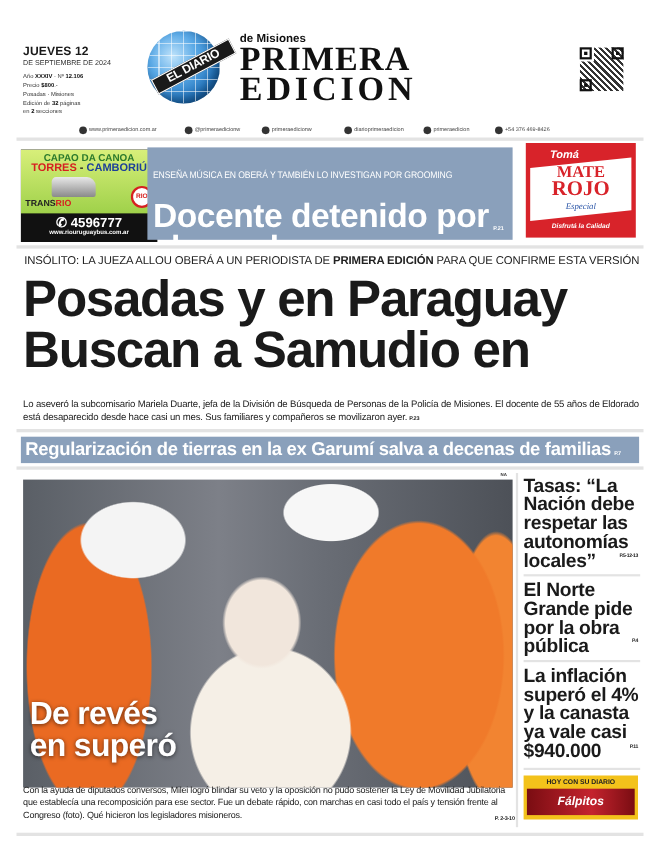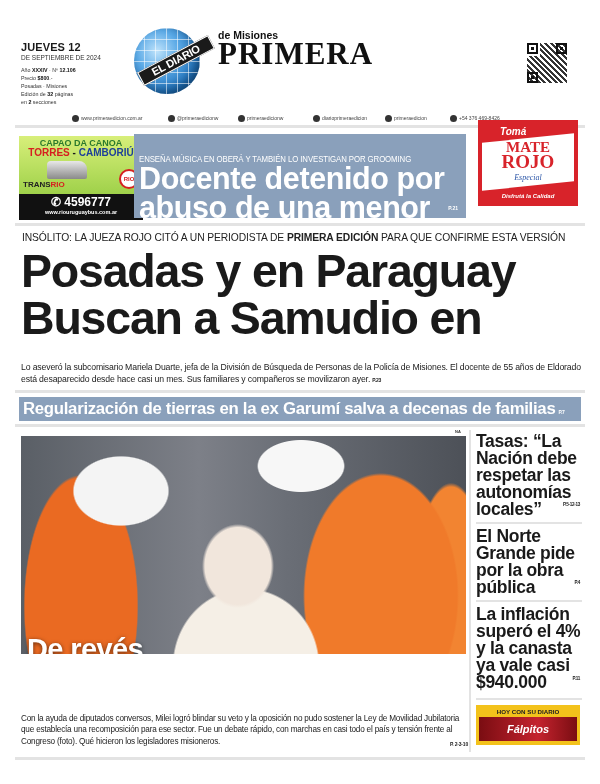--- a/index.html
+++ b/index.html
@@ -55,44 +55,44 @@
     .ad-bus .bus { position: absolute; left: 28px; top: 25px; width: 40px; height: 18px; background: linear-gradient(180deg,#e8e8e8,#8a8a8a); border-radius: 4px 8px 2px 2px; }
     .ad-bus .brand { position: absolute; left: 4px; top: 44px; font-weight: bold; font-size: 8px; color: #222; }
     .ad-bus .brand span { color: #d62020; }
     .ad-bus .badge { position: absolute; right: 4px; top: 33px; width: 20px; height: 20px; border-radius: 50%; background: #fff; border: 2px solid #d62020; font-size: 6px; font-weight: bold; color: #d62020; text-align: center; line-height: 16px; }
     .ad-bus .bottom { background: #111; color: #fff; height: 26px; text-align: center; padding-top: 2px; }
     .ad-bus .phone { font-weight: bold; font-size: 12px; line-height: 13px; }
     .ad-bus .web { font-size: 5.5px; font-weight: bold; }
 
     .teaser-box { position: absolute; left: 134px; top: 134px; width: 332px; height: 84px; background: #8aa0bb; padding: 20px 5px; }
     .teaser-kicker { color: #fff; font-size: 8.7px; font-family: "Liberation Sans Narrow", "Liberation Sans", sans-serif; letter-spacing: -.1px; transform: scaleX(.9); transform-origin: left; white-space: nowrap; }
-    .teaser-head { color: #fff; font-weight: bold; font-size: 30.5px; line-height: 29px; margin-top: 0; letter-spacing: -.4px; white-space: nowrap; }
+    .teaser-head { color: #fff; font-weight: bold; font-size: 30.5px; line-height: 29px; margin-top: 18px; letter-spacing: -.4px; white-space: nowrap; }
     .teaser-page { position: absolute; right: 8px; bottom: 7px; color: #fff; font-weight: bold; font-size: 5px; }
 
-    .ad-mate { position: absolute; left: 478px; top: 120px; width: 100px; height: 86px; }
+    .ad-mate { position: absolute; left: 478px; top: 130px; width: 100px; height: 86px; }
     .ad-mate .bg { position: absolute; inset: 0; background: #d8232a; }
     .ad-mate .ribbon { position: absolute; left: 4px; top: 18px; width: 92px; height: 48px; background: #fff; transform: skewY(-6deg); }
     .ad-mate .toma { position: absolute; left: 22px; top: 6px; color: #fff; font-weight: bold; font-style: italic; font-size: 10px; }
     .ad-mate .mate { position: absolute; left: 0; width: 100px; top: 20px; text-align: center; color: #d8232a; font-family: "Liberation Serif", serif; font-weight: bold; font-size: 15px; line-height: 14px; }
     .ad-mate .rojo { position: absolute; left: 0; width: 100px; top: 33px; text-align: center; color: #d8232a; font-family: "Liberation Serif", serif; font-weight: bold; font-size: 19px; line-height: 18px; }
     .ad-mate .esp { position: absolute; left: 0; width: 100px; top: 53px; text-align: center; color: #2d57a8; font-family: "Liberation Serif", serif; font-style: italic; font-size: 8px; }
     .ad-mate .disf { position: absolute; left: 0; width: 100px; top: 73px; text-align: center; color: #fff; font-style: italic; font-size: 6px; font-weight: bold; }
 
     
     .kicker { position: absolute; left: 22px; top: 232px; font-size: 10.3px; color: #222; white-space: nowrap; letter-spacing: -.1px; }
     .kicker b { font-weight: bold; }
     .headline { position: absolute; left: 21px; top: 248px; width: 570px; font-weight: bold; font-size: 46.5px; line-height: 47px; color: #1a1a1a; letter-spacing: -1.2px; white-space: nowrap; }
     .lede { position: absolute; left: 21px; top: 361px; width: 562px; font-size: 8.7px; line-height: 12px; color: #222; letter-spacing: -.15px; }
     .lede .pg { font-size: 5px; font-weight: bold; margin-left: 2px; }
 
     .strip { position: absolute; left: 19px; top: 397px; width: 562px; height: 24px; background: #8aa0bb; color: #fff; font-weight: bold; font-size: 16.8px; line-height: 24px; padding-left: 4px; letter-spacing: -.3px; white-space: nowrap; }
     .strip .pg { font-size: 5px; margin-left: 3px; }
 
     
-    .photo { position: absolute; left: 21px; top: 436px; width: 445px; height: 218px; overflow: hidden;
+    .photo { position: absolute; left: 21px; top: 436px; width: 445px; height: 280px; overflow: hidden;
       background:
         radial-gradient(ellipse 60px 70px at 217px 130px, #f1e6dc 0 55%, transparent 60%),
         radial-gradient(ellipse 90px 95px at 225px 230px, #f5efe6 0 80%, transparent 82%),
         radial-gradient(ellipse 55px 40px at 100px 55px, #f4f4f4 0 85%, transparent 88%),
         radial-gradient(ellipse 50px 30px at 280px 30px, #f7f7f7 0 85%, transparent 88%),
         radial-gradient(ellipse 95px 150px at 360px 160px, #f07a2a 0 80%, transparent 82%),
         radial-gradient(ellipse 70px 160px at 60px 170px, #ea6a22 0 80%, transparent 82%),
         radial-gradient(ellipse 45px 140px at 430px 170px, #f28431 0 85%, transparent 88%),
         linear-gradient(90deg, #5a5f66 0%, #7d8088 40%, #6a6e76 60%, #4d5158 100%); }
     .photo-title { position: absolute; left: 6px; top: 199px; color: #fff; font-weight: bold; font-size: 29px; line-height: 29px; letter-spacing: -.6px; text-shadow: 0 1px 4px rgba(0,0,0,.6); }
@@ -141,20 +141,21 @@
         <span>secciones</span>
       </div>
     </div>
   </div>
 
   <div class="logo">
     <div class="globe"></div>
     <div class="globe-banner">EL DIARIO</div>
     <div class="logo-sub">de Misiones</div>
     <div class="logo-line1">PRIMERA</div>
+    <div class="logo-line2">EDICION</div>
   </div>
 
   <div class="qr">
     <div class="noise"></div>
     <div class="finder" style="left:0;top:0"></div>
     <div class="finder" style="right:0;top:0"></div>
     <div class="finder" style="left:0;bottom:0"></div>
   </div>
 </header>
 
@@ -214,21 +215,21 @@
   <div class="ribbon"></div>
   <div class="toma">Tomá</div>
   <div class="mate">MATE</div>
   <div class="rojo">ROJO</div>
   <div class="esp">Especial</div>
   <div class="disf">Disfrutá la Calidad</div>
 </div>
 <div class="rule" style="top:223px"></div>
 
 <div class="kicker">
-  <span>INSÓLITO: LA JUEZA ROJO CITÓ A UN PERIODISTA DE </span><b>PRIMERA EDICIÓN</b><span> PARA QUE CONFIRME ESTA VERSIÓN</span>
+  <span>INSÓLITO: LA JUEZA ALLOU OBERÁ A UN PERIODISTA DE </span><b>PRIMERA EDICIÓN</b><span> PARA QUE CONFIRME ESTA VERSIÓN</span>
 </div>
 <h1 class="headline">
   <div>Posadas y en Paraguay</div>
   <div>Buscan a Samudio en</div>
 </h1>
 <p class="lede">
   <span>Lo aseveró la subcomisario Mariela Duarte, jefa de la División de Búsqueda de Personas de la Policía de Misiones. El docente de 55 años de Eldorado está desaparecido desde hace casi un mes. Sus familiares y compañeros se movilizaron ayer.</span><span class="pg">P.23</span>
 </p>
 <div class="rule" style="top:390px"></div>
 

